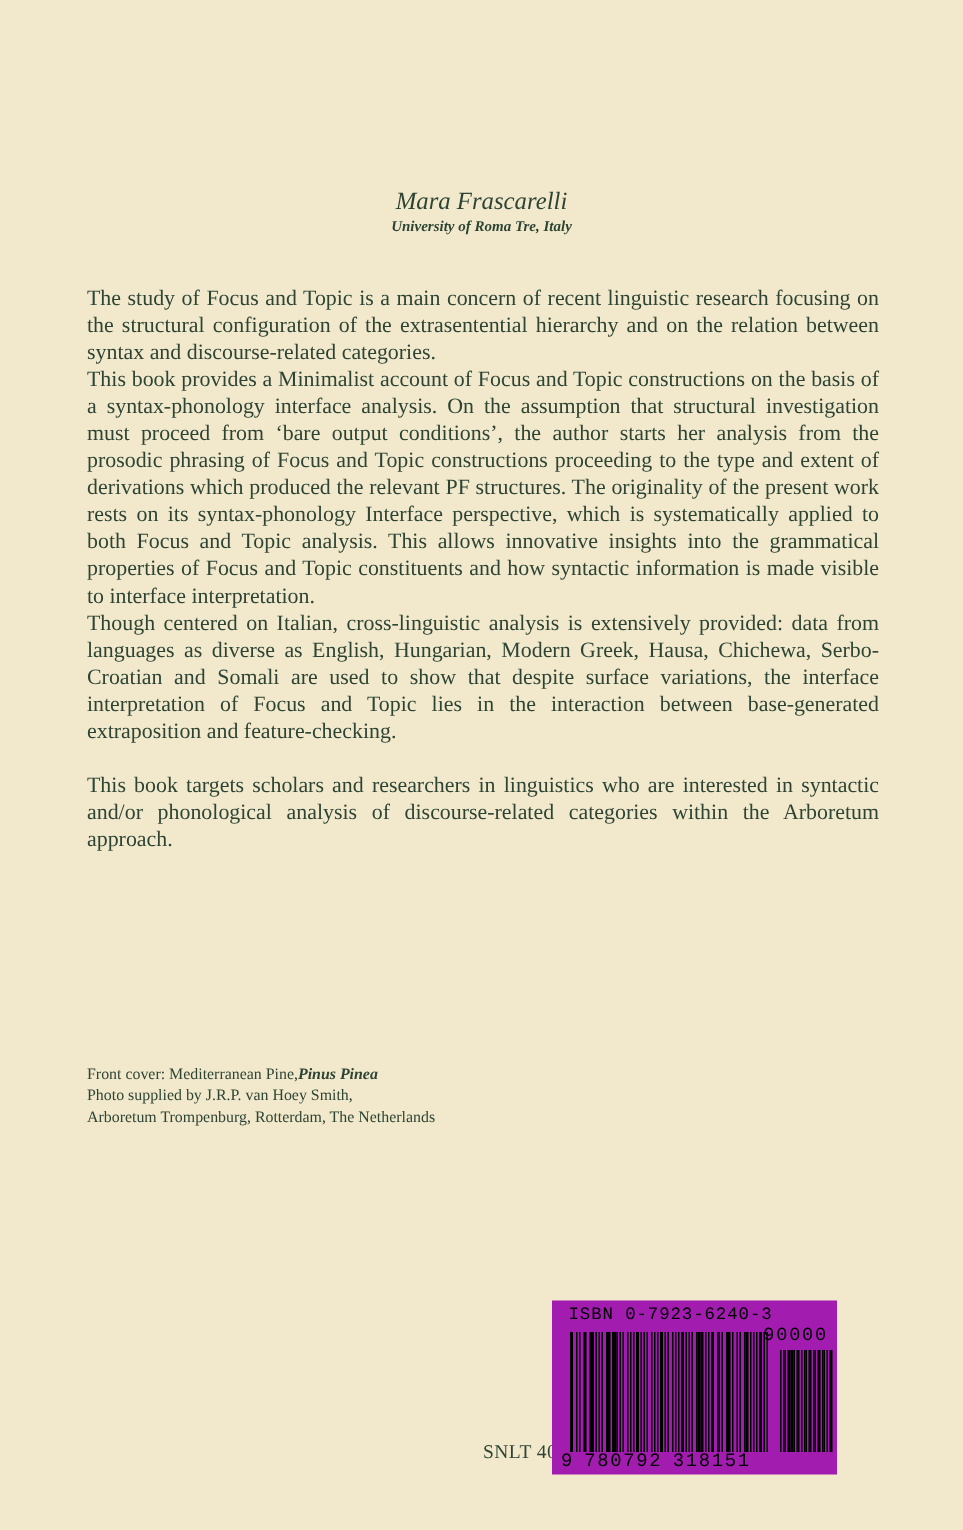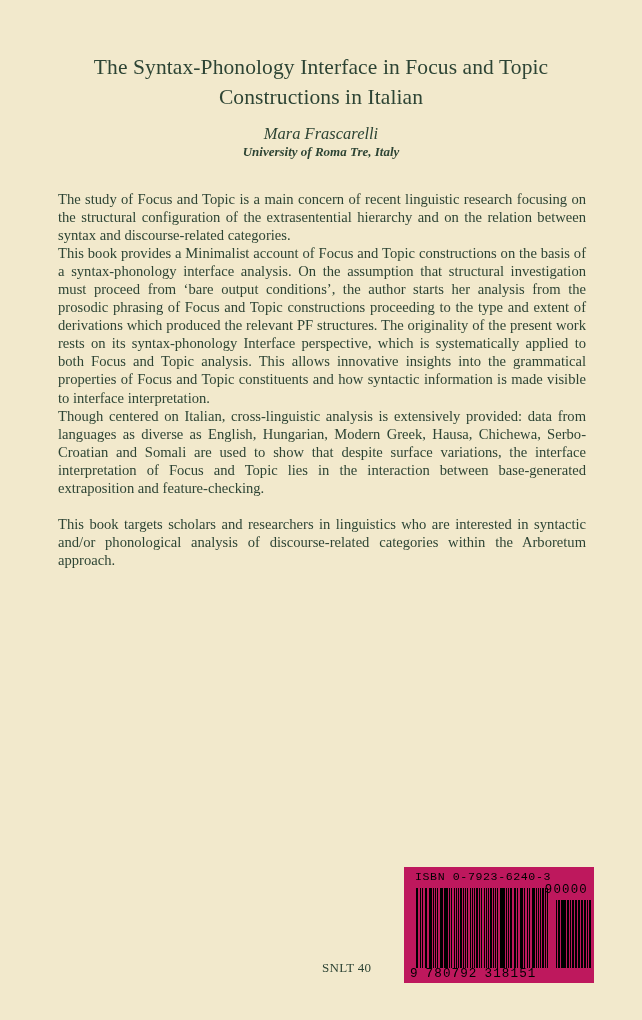--- a/index.html
+++ b/index.html
@@ -45,21 +45,21 @@
     width: 530px;
     text-align: center;
   }
   .author-name {
     font-size: 16.5px;
     font-style: italic;
     line-height: 20px;
     color: #2d4434;
   }
   .author-affil {
-    font-size: 13px;
+    font-size: 10px;
     font-style: italic;
     font-weight: bold;
     line-height: 14px;
     margin-top: 1px;
     color: #2d4434;
   }
 
   
   .blurb {
     position: absolute;
@@ -114,25 +114,25 @@
     top: 960px;
     font-size: 13px;
     letter-spacing: 0.3px;
     color: #2d4434;
     white-space: nowrap;
   }
 
   
   .barcode-panel {
     position: absolute;
-    left: 404px;
+    left: 368px;
     top: 867px;
     width: 190px;
     height: 116px;
-    background: #be185d;
+    background: #a21caf;
   }
   .isbn-text {
     position: absolute;
     left: 11px;
     top: 3px;
     font-family: "Liberation Mono", "DejaVu Sans Mono", monospace;
     font-size: 11.6px;
     letter-spacing: 0.6px;
     color: #000;
     white-space: nowrap;
@@ -185,36 +185,38 @@
   }
   .ean-digits .d1 { margin-right: 8px; }
   .ean-digits .grp { letter-spacing: 1.1px; }
   .ean-digits .grp2 { letter-spacing: 1.1px; margin-left: 7px; }
 </style>
 </head>
 <body>
 
 <div class="page">
 
-  <div class="title-block">
-    <h1 class="book-title">The Syntax-Phonology Interface in Focus and Topic Constructions in Italian</h1>
-  </div>
 
   <div class="author-block">
     <div class="author-name">Mara Frascarelli</div>
     <div class="author-affil">University of Roma Tre, Italy</div>
   </div>
 
   <div class="blurb">
     <p>The study of Focus and Topic is a main concern of recent linguistic research focusing on the structural configuration of the extrasentential hierarchy and on the relation between syntax and discourse-related categories.</p>
     <p>This book provides a Minimalist account of Focus and Topic constructions on the basis of a syntax-phonology interface analysis. On the assumption that structural investigation must proceed from ‘bare output conditions’, the author starts her analysis from the prosodic phrasing of Focus and Topic constructions proceeding to the type and extent of derivations which produced the relevant PF structures. The originality of the present work rests on its syntax-phonology Interface perspective, which is systematically applied to both Focus and Topic analysis. This allows innovative insights into the grammatical properties of Focus and Topic constituents and how syntactic information is made visible to interface interpretation.</p>
     <p>Though centered on Italian, cross-linguistic analysis is extensively provided: data from languages as diverse as English, Hungarian, Modern Greek, Hausa, Chichewa, Serbo-Croatian and Somali are used to show that despite surface variations, the interface interpretation of Focus and Topic lies in the interaction between base-generated extraposition and feature-checking.</p>
     <p class="spaced">This book targets scholars and researchers in linguistics who are interested in syntactic and/or phonological analysis of discourse-related categories within the Arboretum approach.</p>
   </div>
 
+  <div class="credit">
+    <div><span>Front cover:  Mediterranean Pine,</span><i>Pinus Pinea</i></div>
+    <div>Photo supplied by J.R.P. van Hoey Smith,</div>
+    <div>Arboretum Trompenburg, Rotterdam, The Netherlands</div>
+  </div>
 
   <div class="series-code">SNLT 40</div>
 
   <div class="barcode-panel">
     <div class="isbn-text">ISBN 0-7923-6240-3</div>
     <div class="addon-text">90000</div>
     <div class="bars-main">
         <i style="width: 1.5873%;"></i>
         <i class="sp" style="width: 1.0582%;"></i>
         <i style="width: 0.529101%;"></i>

